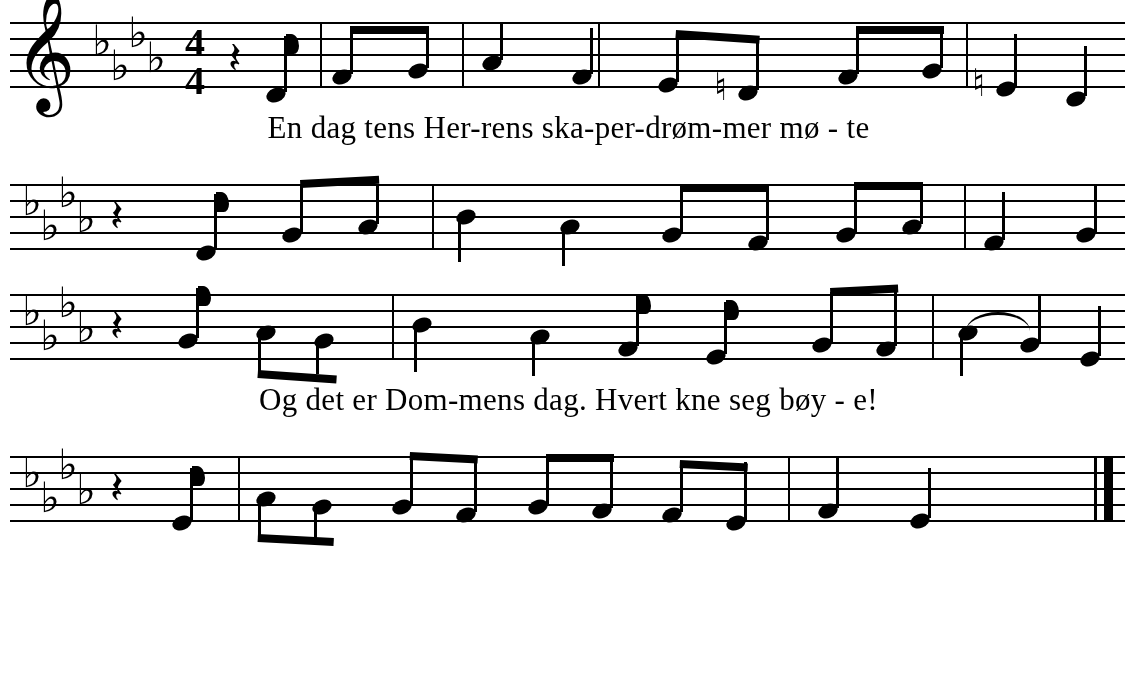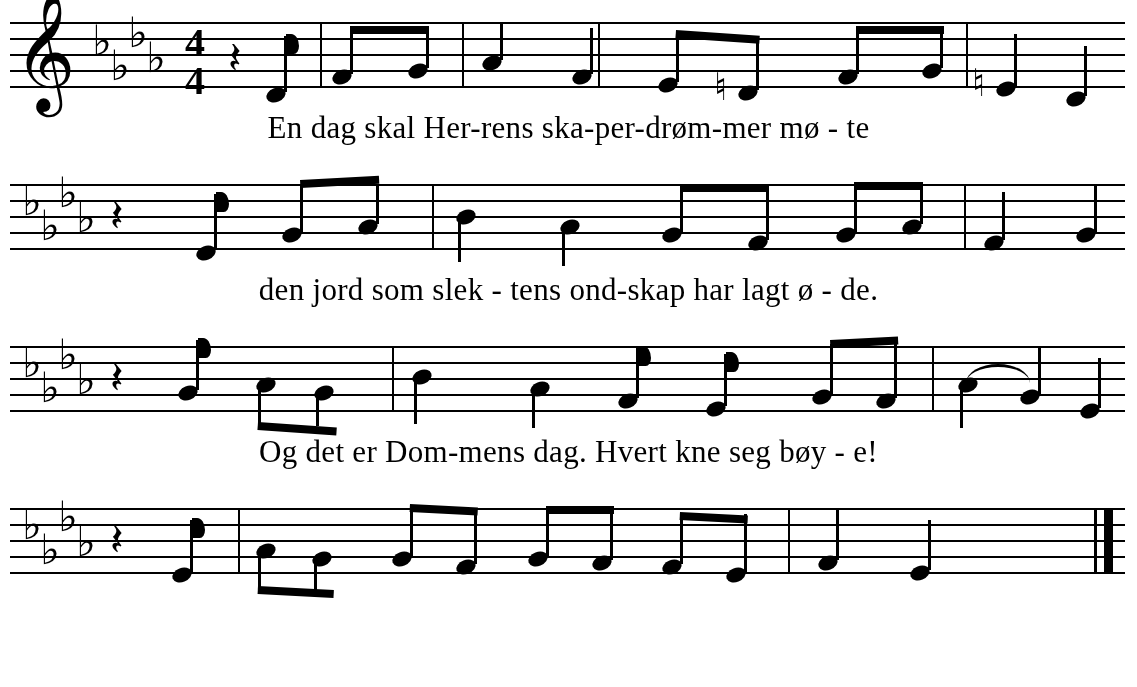--- a/index.html
+++ b/index.html
@@ -215,21 +215,21 @@
       <div class="barline" style="left:966px;"></div>
 
       <div class="natural" style="left:972px; top:64px;">♮</div>
       <div class="note" style="left:996px; top:82px;"></div>
       <div class="stem" style="left:1014px; top:34px; height:52px;"></div>
 
       <div class="note" style="left:1066px; top:92px;"></div>
       <div class="stem" style="left:1084px; top:46px; height:50px;"></div>
     </div>
     <div class="lyrics">
-      <span>En dag skal Her-rens  ska-per-drøm-mer mø - te</span>
+      <span>En dag tens Her-rens  ska-per-drøm-mer mø - te</span>
     </div>
   </div>
 
   <div class="system">
     <div class="staff-area">
       <div class="staff">
         <div class="line l1"></div>
         <div class="line l2"></div>
         <div class="line l3"></div>
         <div class="line l4"></div>
@@ -274,23 +274,20 @@
       <div class="flagbeam" style="left:854px; top:20px; width:69px;"></div>
 
       <div class="barline" style="left:964px;"></div>
 
       <div class="note" style="left:984px; top:74px;"></div>
       <div class="stem" style="left:1002px; top:30px; height:48px;"></div>
 
       <div class="note" style="left:1076px; top:66px;"></div>
       <div class="stem" style="left:1094px; top:24px; height:46px;"></div>
     </div>
-    <div class="lyrics">
-      <span>den  jord som   slek - tens   ond-skap har lagt    ø - de.</span>
-    </div>
   </div>
 
   <div class="system">
     <div class="staff-area">
       <div class="staff">
         <div class="line l1"></div>
         <div class="line l2"></div>
         <div class="line l3"></div>
         <div class="line l4"></div>
         <div class="line l5"></div>

